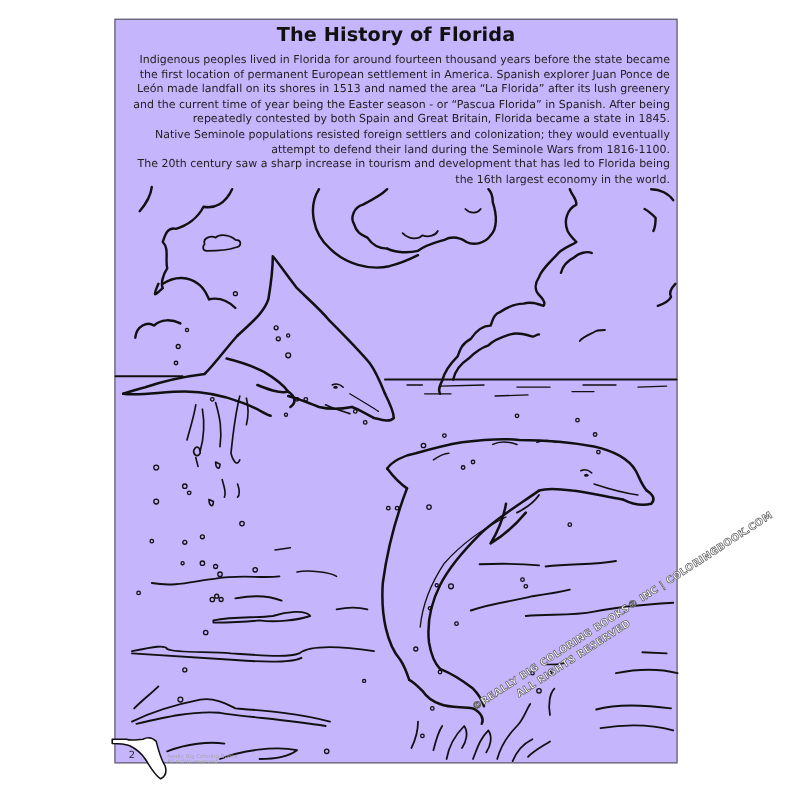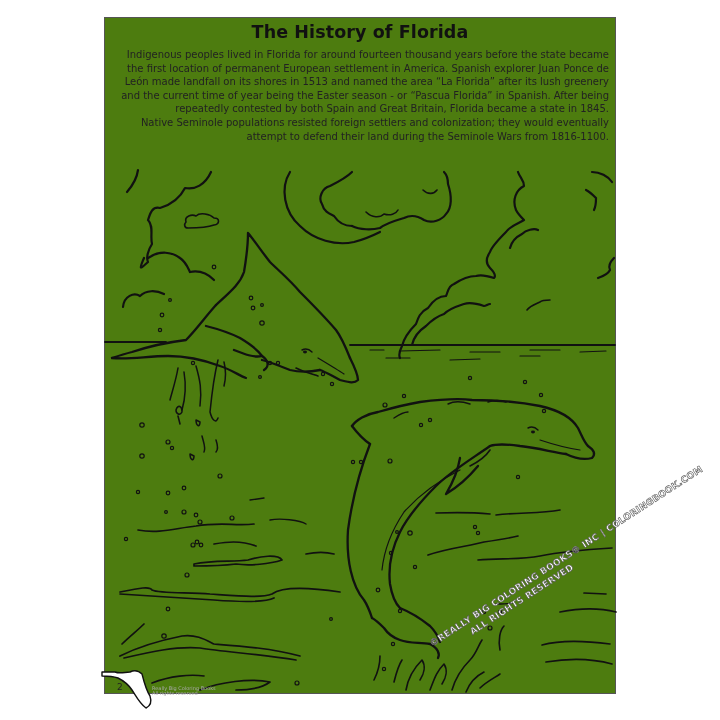--- a/index.html
+++ b/index.html
@@ -1,19 +1,19 @@
 <!DOCTYPE html>
 <html><head>
   <meta charset="utf-8">
   <style>
     html, body { margin: 0; padding: 0; background: #ffffff; }
     body { width: 720px; height: 720px; position: relative; overflow: hidden; font-family: "DejaVu Sans", sans-serif; }
     .page-frame {
       position: absolute; left: 104px; top: 17px; width: 512px; height: 677px;
-      border: 1.5px solid #555555; box-sizing: border-box; background: #4d7c0f;
+      border: 1.5px solid #555555; box-sizing: border-box; background: #c4b5fd;
     }
     .title {
       position: absolute; left: 0; right: 0; top: 4px; text-align: center;
       font-family: "DejaVu Sans", sans-serif; font-weight: bold; font-size: 17.5px; color: #111111;
       letter-spacing: 0.1px;
     }
     .body-text {
       position: absolute; left: 6px; right: 6px; top: 30px; text-align: right;
       font-family: "DejaVu Sans", sans-serif; font-size: 10px; line-height: 13.6px; color: #222222;
     }
@@ -35,20 +35,21 @@
     .watermark .line2 { display: block; margin-left: 40px; margin-top: 2px; }
   </style>
 </head>
 <body>
 
 <div class="page-frame">
   <div class="title">The History of Florida</div>
   <div class="body-text">
     <p>Indigenous peoples lived in Florida for around fourteen thousand years before the state became the first location of permanent European settlement in America. Spanish explorer Juan Ponce de León made landfall on its shores in 1513 and named the area “La Florida” after its lush greenery and the current time of year being the Easter season - or “Pascua Florida” in Spanish. After being repeatedly contested by both Spain and Great Britain, Florida became a state in 1845.</p>
     <p>Native Seminole populations resisted foreign settlers and colonization; they would eventually attempt to defend their land during the Seminole Wars from 1816-1100.</p>
+    <p>The 20th century saw a sharp increase in tourism and development that has led to Florida being the 16th largest economy in the world.</p>
   </div>
 </div>
 
 <svg class="art" width="720" height="720" viewBox="0 0 720 720" fill="none" stroke="#111111" stroke-width="2" stroke-linecap="round" stroke-linejoin="round">
 
   <g stroke-width="2.2">
 
     <path d="M127,192 C133,185 137,178 138,170"></path>
 
     <path d="M211,172 C205,185 195,190 185,188 C180,198 170,205 160,208 C152,206 150,214 148,220 C154,226 150,236 152,244 C148,250 146,258 148,262 C141,268 138,272 144,258"></path>

